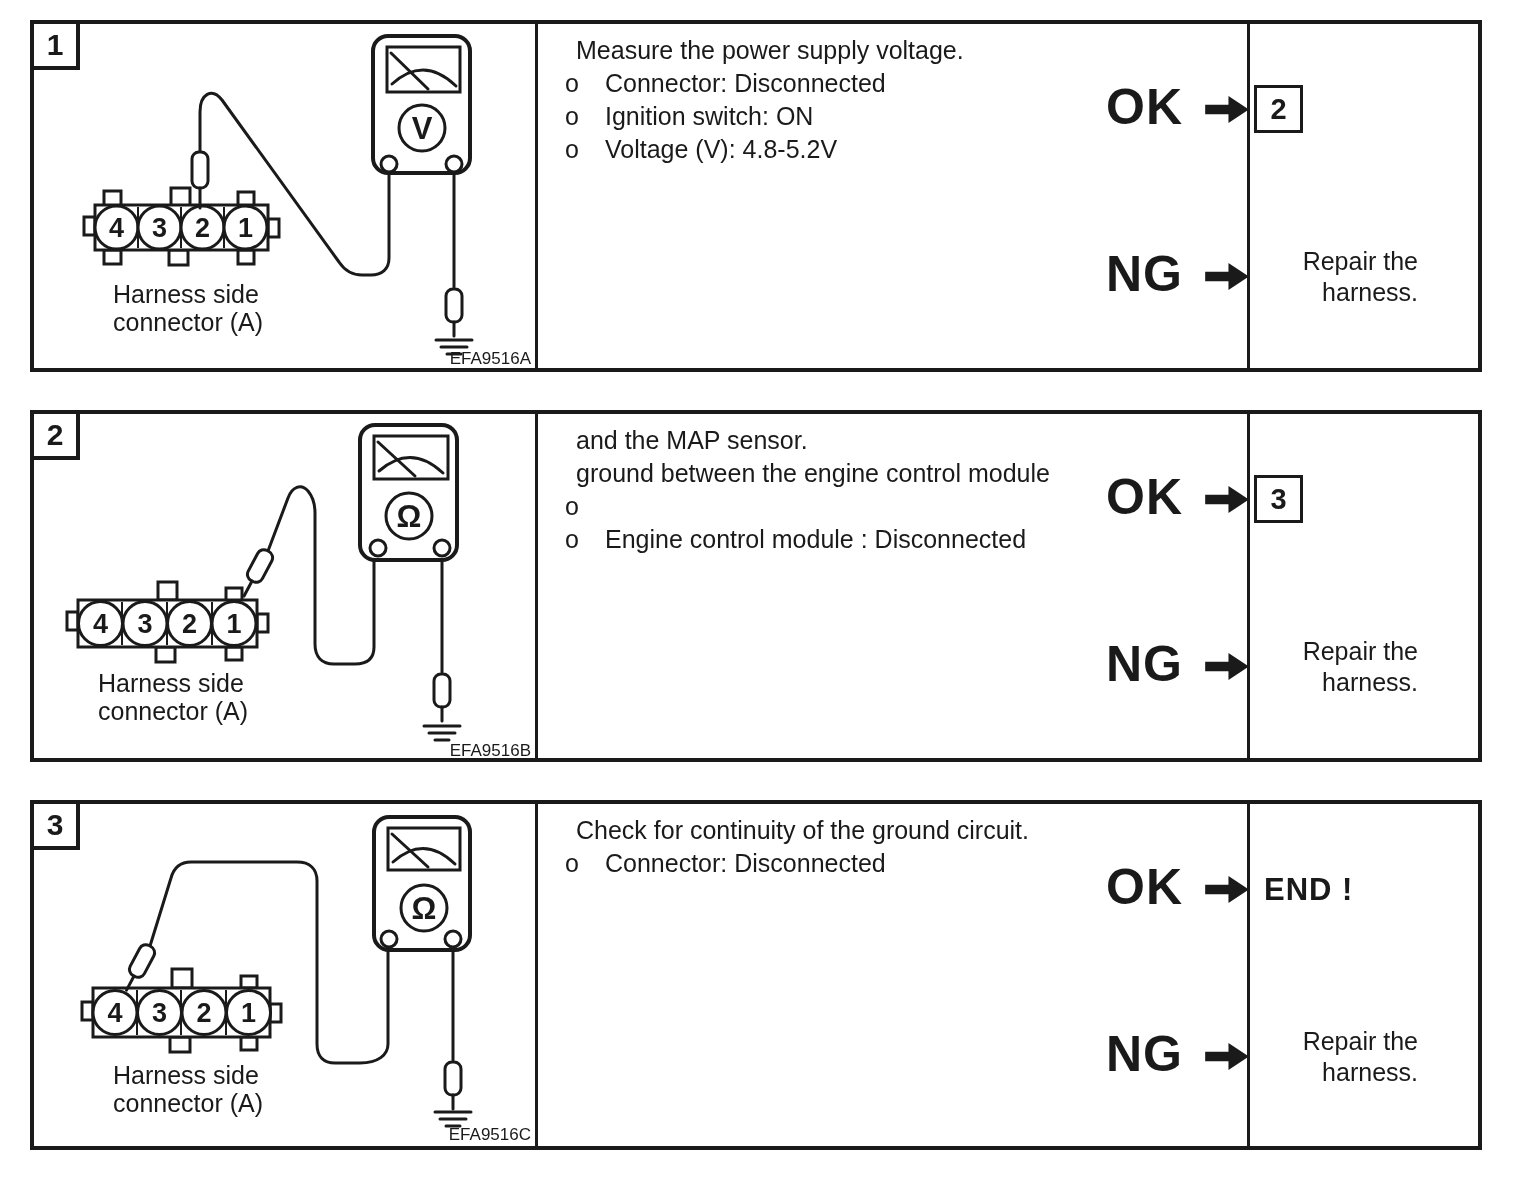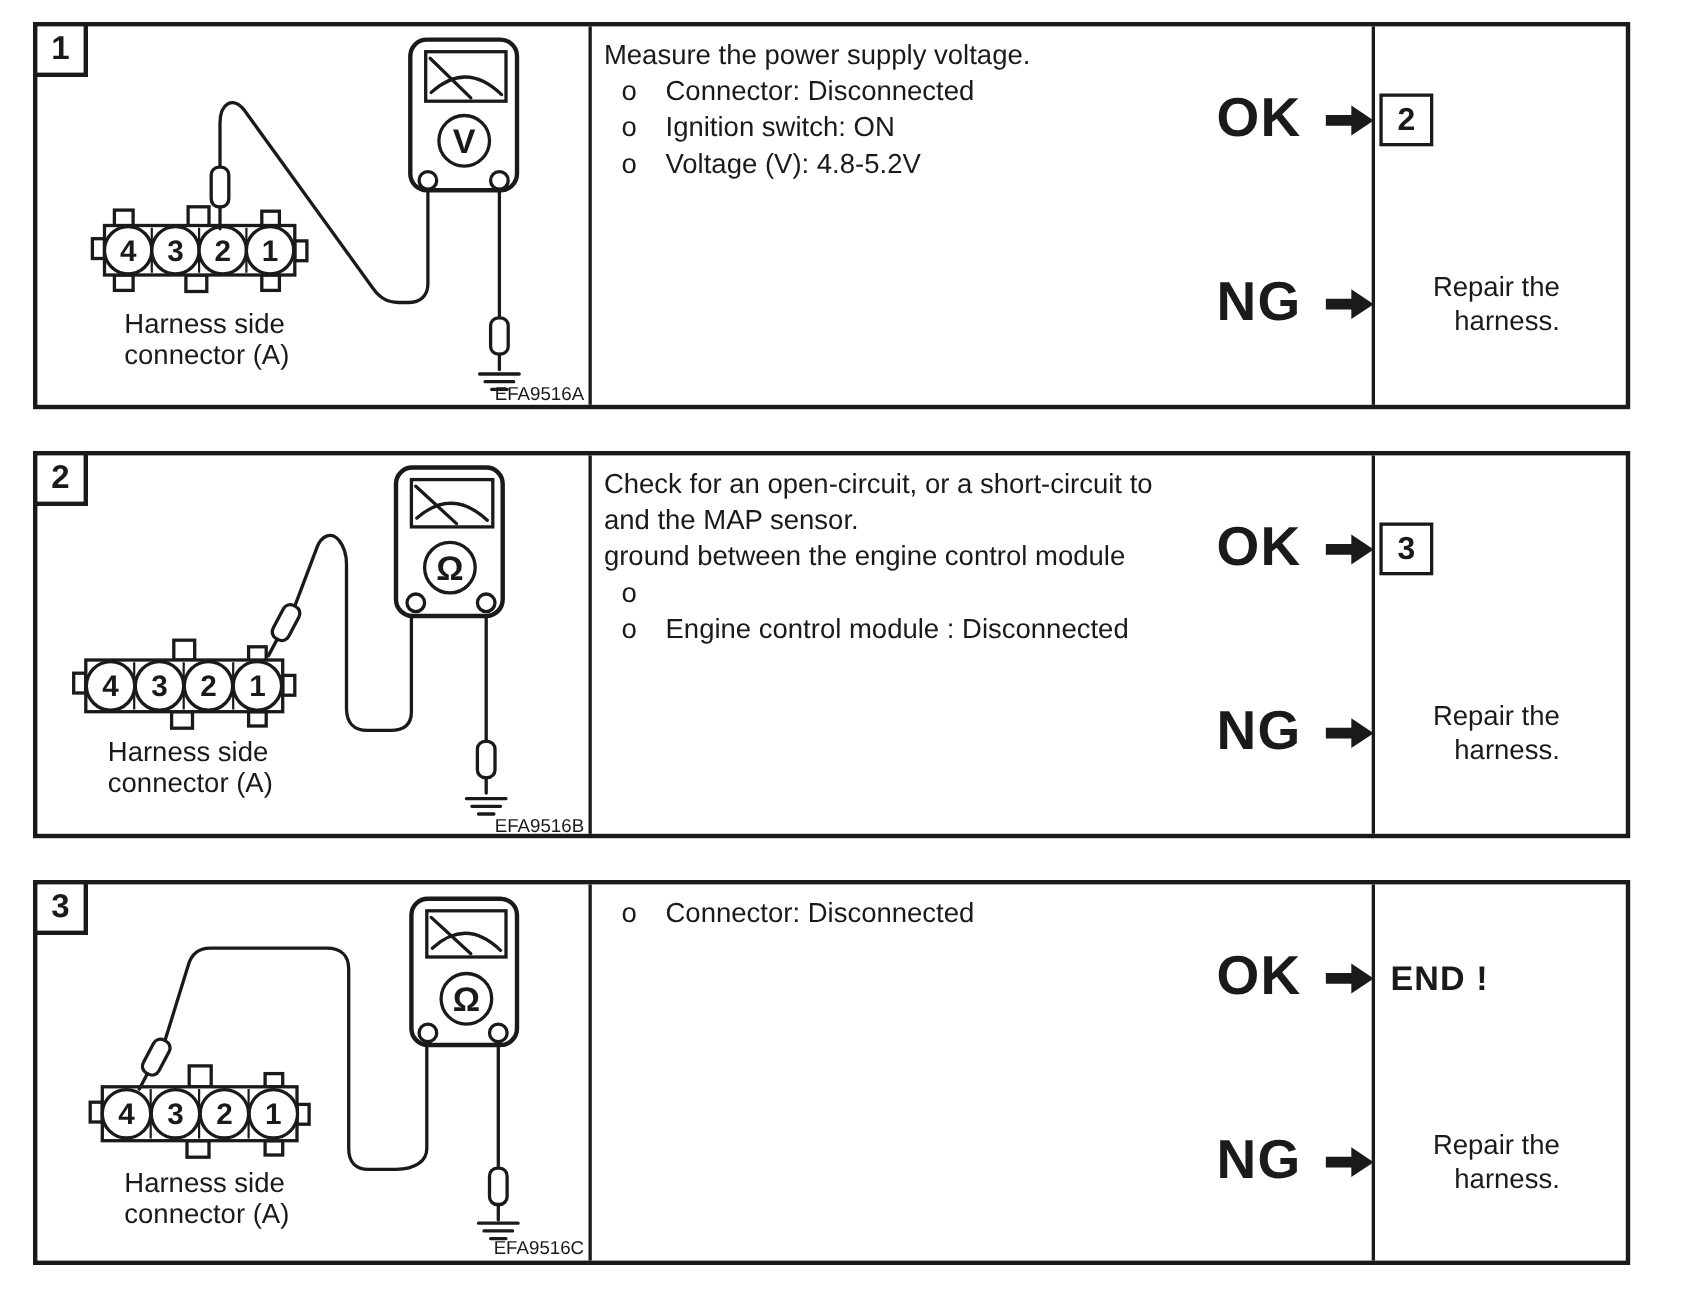--- a/index.html
+++ b/index.html
@@ -7,21 +7,21 @@
   .panel{position:absolute;left:30px;width:1452px;border:4px solid #1a1a1a;background:#fff;box-sizing:border-box;}
   #panel1{top:20px;height:352px;}
   #panel2{top:410px;height:352px;}
   #panel3{top:800px;height:350px;}
   .vline{position:absolute;top:0;bottom:0;width:3px;background:#1a1a1a;}
   .v1{left:501px;}
   .v2{left:1213px;}
   .stepbox{position:absolute;left:-4px;top:-4px;width:50px;height:50px;border:4px solid #1a1a1a;background:#fff;box-sizing:border-box;display:flex;align-items:center;justify-content:center;font-weight:bold;font-size:30px;}
   .diagram{position:absolute;left:0;top:0;}
   .txt{position:absolute;left:511px;top:10px;padding-left:4px;font-size:25px;line-height:33px;}
-  .line{white-space:nowrap;}
+  .line{white-space:nowrap;margin-left:27px;}
   .bullet{display:flex;padding-left:16px;white-space:nowrap;}
   .bullet .m{width:40px;flex:none;}
   .verdict{position:absolute;left:1000px;width:216px;height:50px;display:flex;justify-content:flex-end;align-items:center;gap:22px;}
   .verdict .big{font-weight:bold;font-size:50px;letter-spacing:1px;}
   .ok{top:58px;}
   .ng{top:225px;}
   .arrow{width:45px;height:33px;flex:none;margin-top:5px;}
   .refbox{position:absolute;left:1220px;top:61px;width:49px;height:48px;border:3px solid #1a1a1a;box-sizing:border-box;background:#fff;display:flex;align-items:center;justify-content:center;font-weight:bold;font-size:29px;}
   .endtxt{position:absolute;left:1230px;top:68px;font-weight:bold;font-size:31px;letter-spacing:1px;white-space:nowrap;}
   .repair{position:absolute;left:1222px;top:222px;width:162px;font-size:25px;line-height:31px;text-align:right;}
@@ -169,21 +169,20 @@
     <text class="lbl" x="98" y="692">Harness side</text>
     <text class="lbl" x="98" y="720">connector (A)</text>
     <text class="fig" x="531" y="756">EFA9516B</text>
   </svg>
   <div class="stepbox">
       <span>2</span>
     </div>
   <div class="vline v1"></div>
   <div class="vline v2"></div>
   <div class="txt">
-    <div class="line">Check for an open-circuit, or a short-circuit to</div>
     <div class="line">and the MAP sensor.</div>
     <div class="line">ground between the engine control module</div>
     <div class="bullet">
         <span class="m">o</span>
       </div>
     <div class="bullet">
         <span class="m">o</span>
         <span>Engine control module : Disconnected</span>
       </div>
   </div>
@@ -247,20 +246,21 @@
     <text class="lbl" x="113" y="1084">Harness side</text>
     <text class="lbl" x="113" y="1112">connector (A)</text>
     <text class="fig" x="531" y="1140">EFA9516C</text>
   </svg>
   <div class="stepbox">
       <span>3</span>
     </div>
   <div class="vline v1"></div>
   <div class="vline v2"></div>
   <div class="txt">
+    <div class="line">Check for continuity of the ground circuit.</div>
     <div class="bullet">
         <span class="m">o</span>
         <span>Connector: Disconnected</span>
       </div>
   </div>
   <div class="verdict ok">
     <span class="big">OK</span>
     <svg class="arrow" viewBox="0 0 46 34">
         <path d="M0 12 H24 V3 L45 17 L24 31 V22 H0 Z" fill="#1a1a1a"></path>
       </svg>

